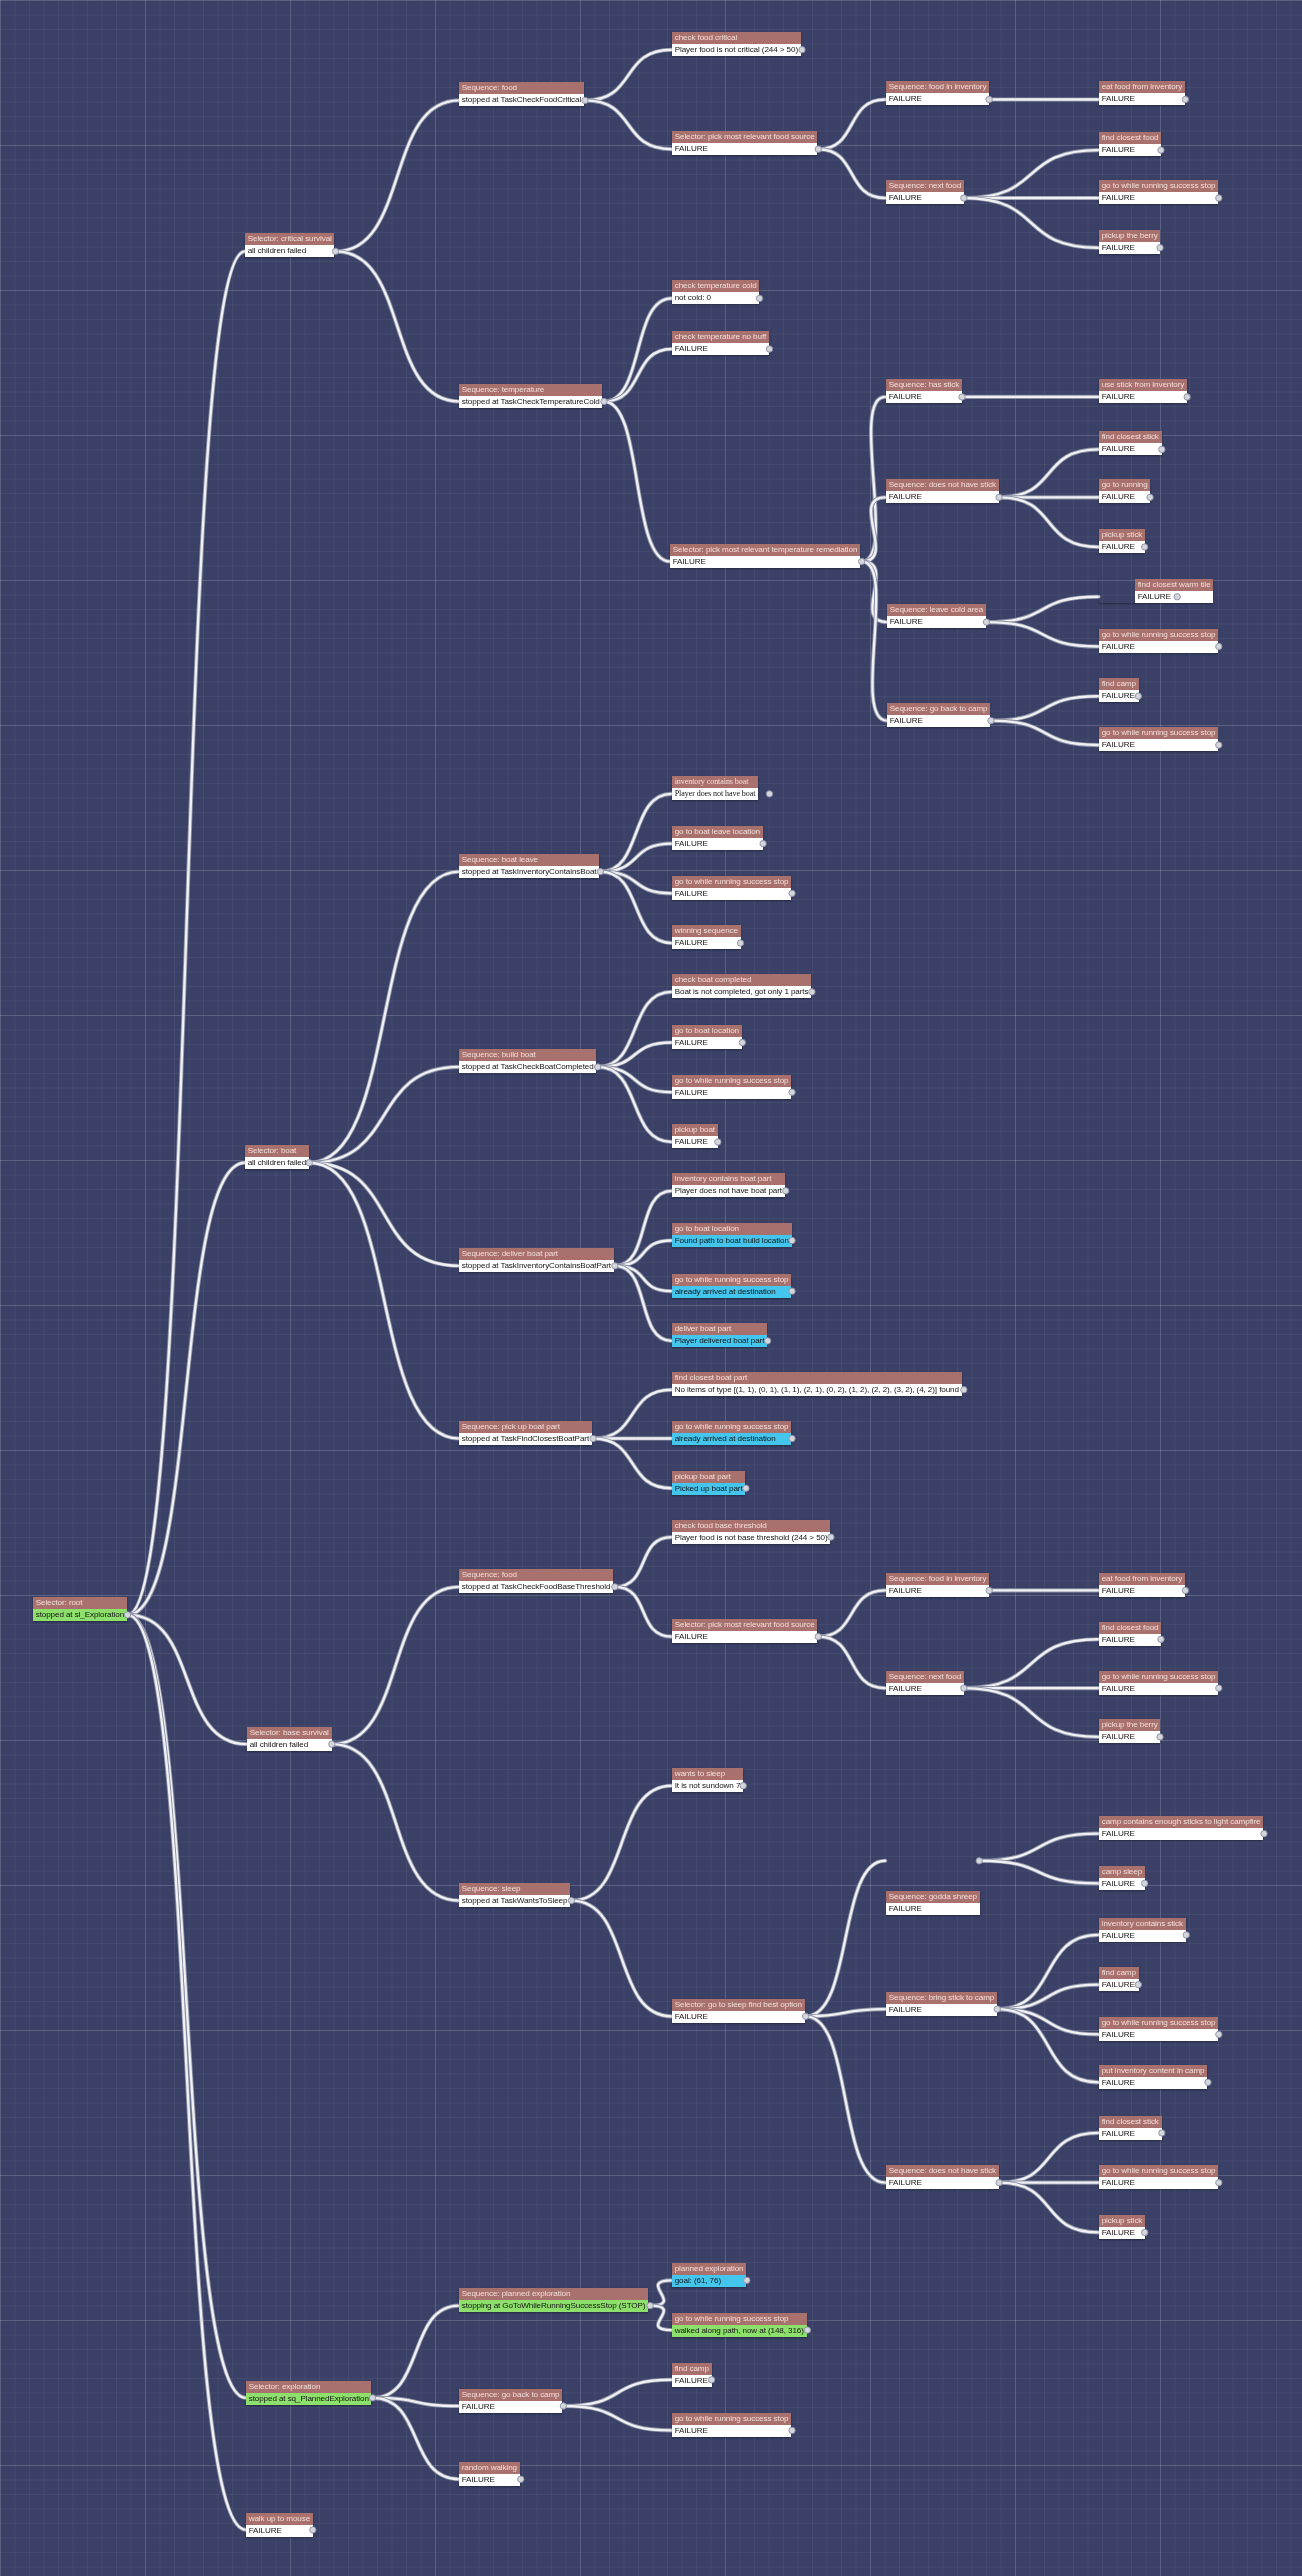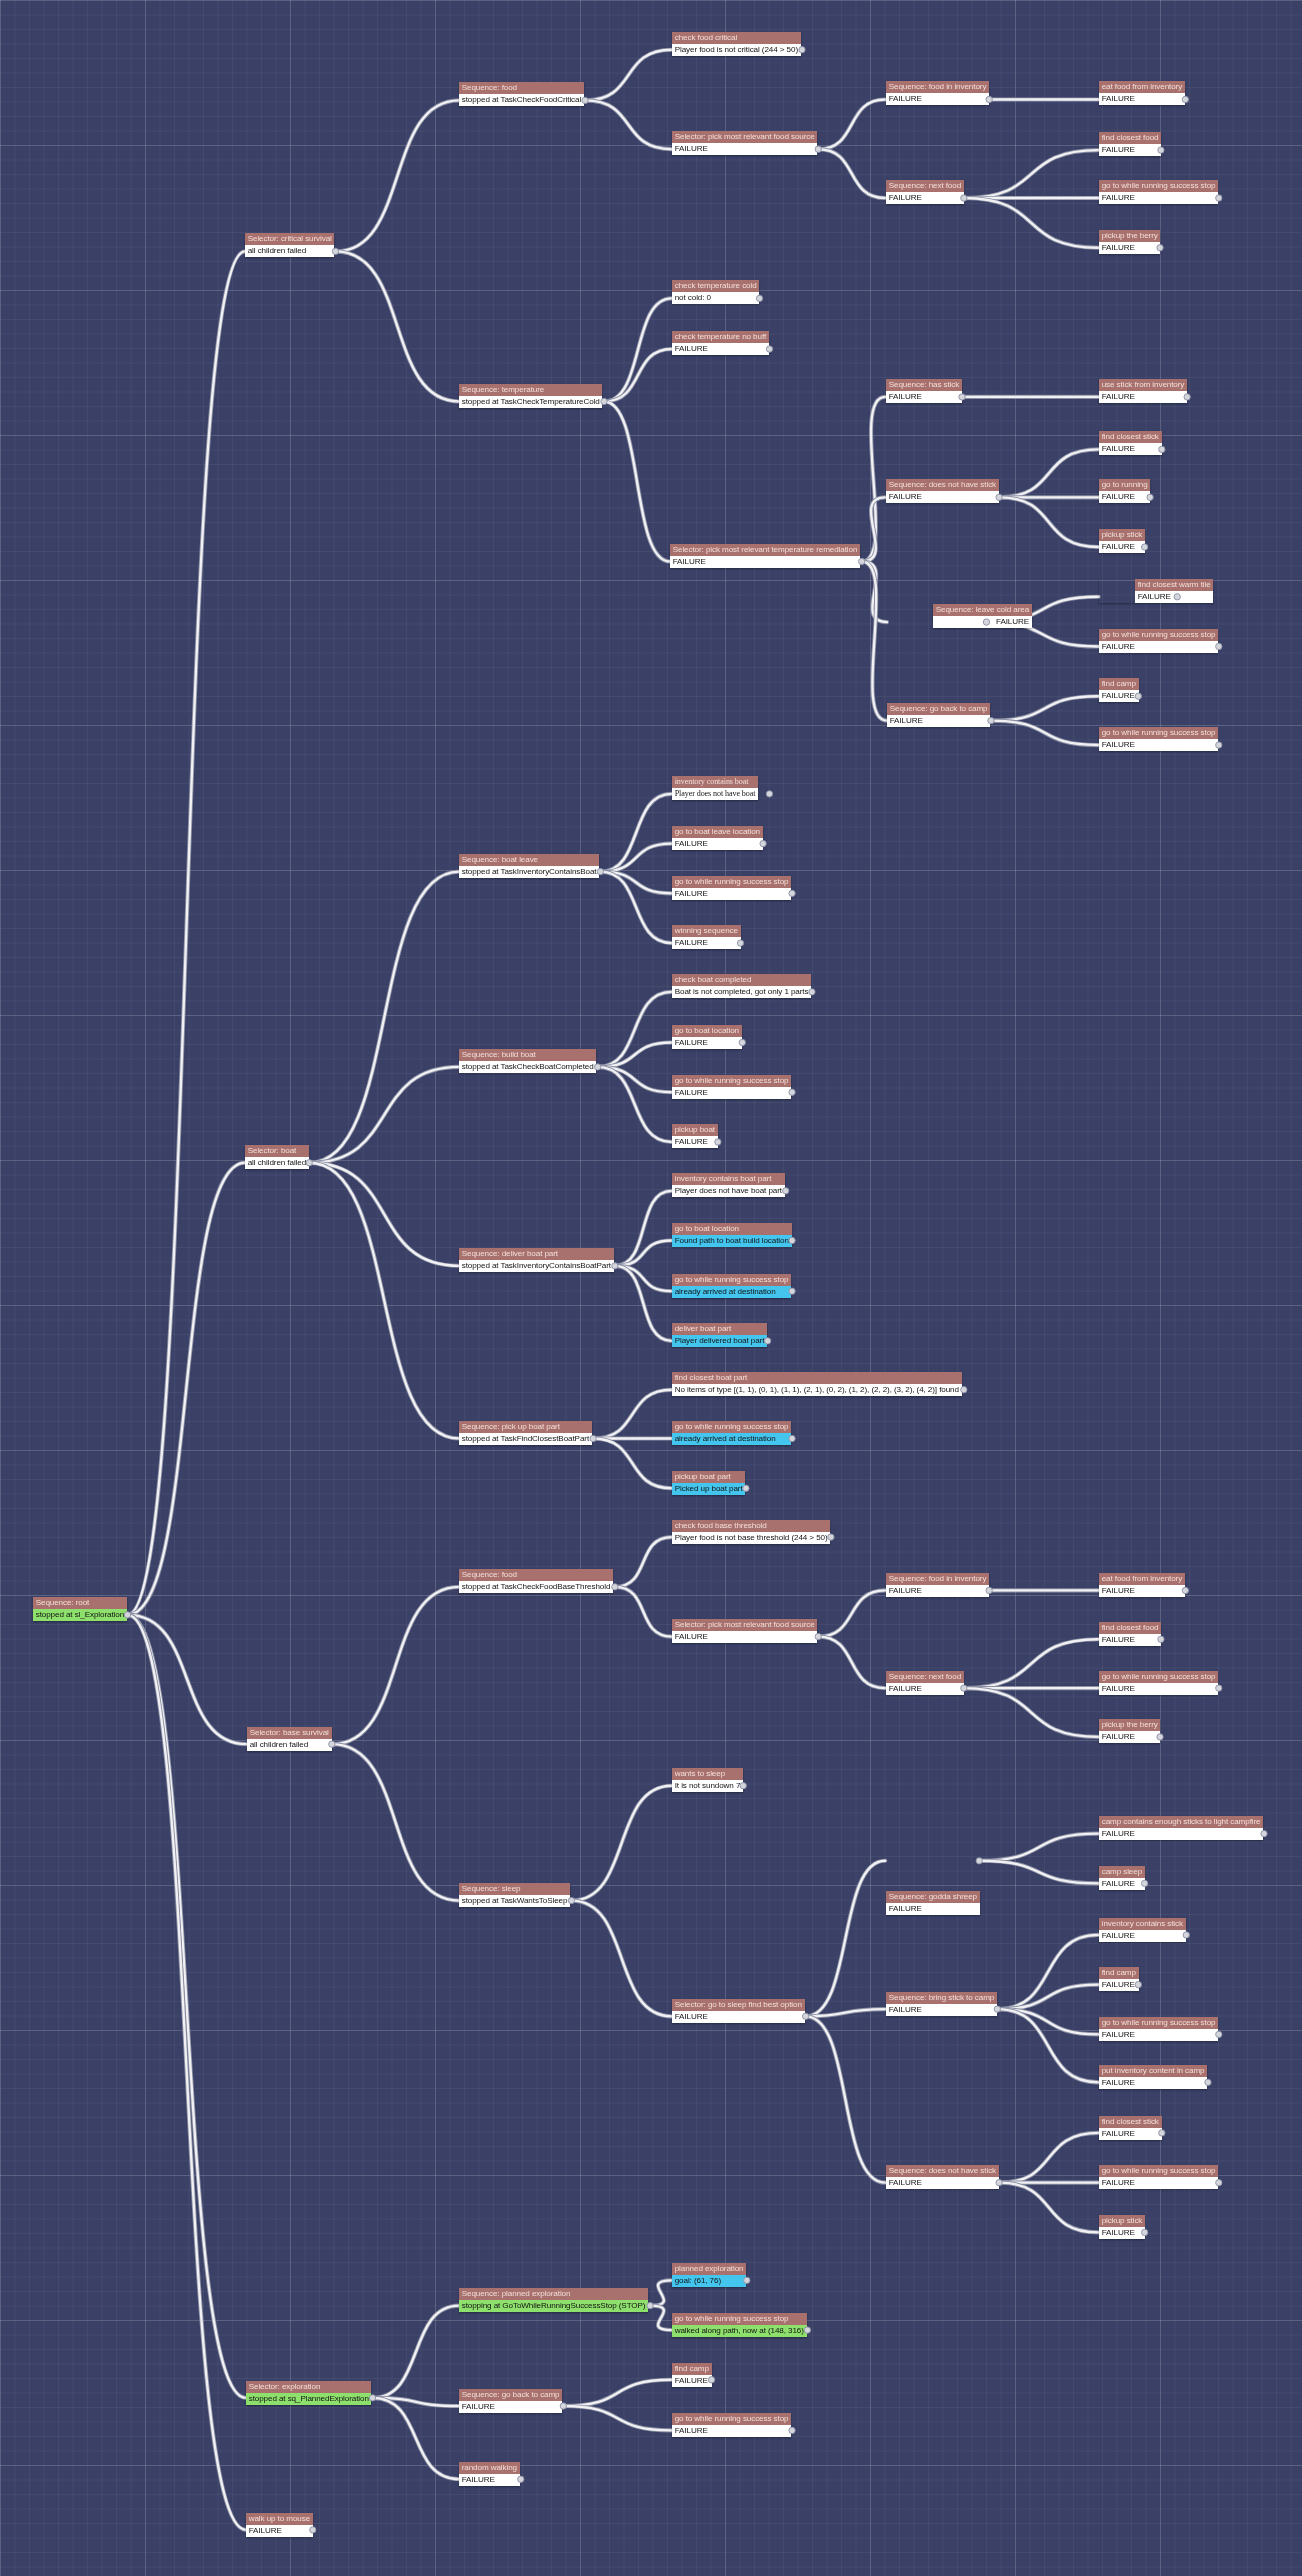--- a/index.html
+++ b/index.html
@@ -278,21 +278,21 @@
       <circle cx="719" cy="2549.5" r="3.5" class="port"></circle>
       <circle cx="826" cy="2521.5" r="3.5" class="port"></circle>
       <circle cx="893" cy="2576.5" r="3.5" class="port"></circle>
       <circle cx="623" cy="2660.5" r="3.5" class="port"></circle>
       <circle cx="787" cy="2631.5" r="3.5" class="port"></circle>
       <circle cx="876" cy="2687.5" r="3.5" class="port"></circle>
       <circle cx="576" cy="2741.5" r="3.5" class="port"></circle>
       <circle cx="346" cy="2797.5" r="3.5" class="port"></circle>
     </svg>
 <div class="node v-green" style="left: 33px; top: 1597px;">
-    <div class="hdr">Sequence: root</div>
+    <div class="hdr">Selector: root</div>
     <div class="bdy">stopped at sl_Exploration</div>
   </div>
     <div class="node v-plain" style="left: 245px; top: 233px;">
     <div class="hdr">Selector: critical survival</div>
     <div class="bdy">all children failed</div>
   </div>
     <div class="node v-plain" style="left: 459px; top: 82px;">
     <div class="hdr">Sequence: food</div>
     <div class="bdy">stopped at TaskCheckFoodCritical</div>
   </div>
@@ -361,21 +361,21 @@
     <div class="bdy">FAILURE</div>
   </div>
     <div class="node v-plain" style="left: 1099px; top: 479px;">
     <div class="hdr">go to running</div>
     <div class="bdy">FAILURE</div>
   </div>
     <div class="node v-plain" style="left: 1099px; top: 529px;">
     <div class="hdr">pickup stick</div>
     <div class="bdy">FAILURE</div>
   </div>
-    <div class="node v-plain" style="left: 933px; top: 604px; text-align: right;">
+    <div class="node v-plain" style="left: 887px; top: 604px;">
     <div class="hdr">Sequence: leave cold area</div>
     <div class="bdy">FAILURE</div>
   </div>
     <div class="node v-plain" style="left: 1099px; top: 579px; padding-left: 36px;">
     <div class="hdr">find closest warm tile</div>
     <div class="bdy">FAILURE</div>
   </div>
     <div class="node v-plain" style="left: 1099px; top: 629px;">
     <div class="hdr">go to while running success stop</div>
     <div class="bdy">FAILURE</div>

